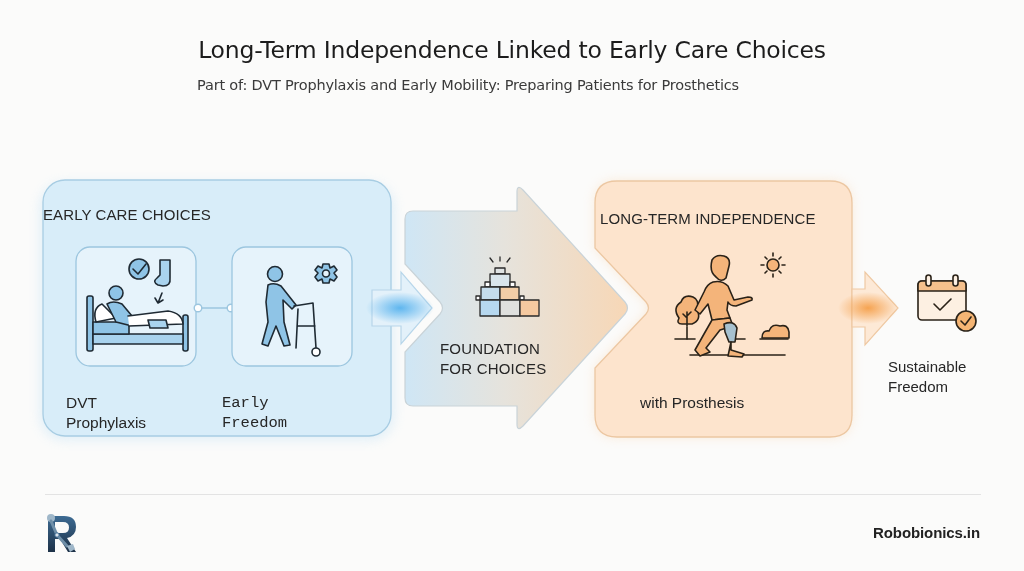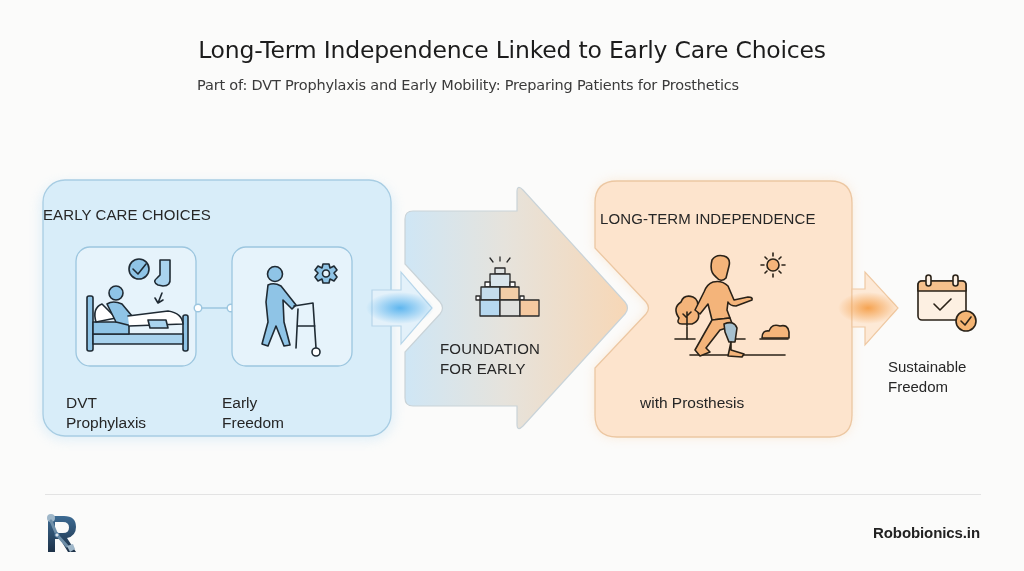--- a/index.html
+++ b/index.html
@@ -169,28 +169,28 @@
     <path d="M961 321 L965 325 L971 317" fill="none"></path>
   </g>
 </svg>
 
 <div class="lbl section-head" style="left:43px; width:348px; top:206px;">EARLY CARE CHOICES</div>
 
 <div class="lbl card-lbl" style="left:66px; width:140px; top:379px;">
   <div>DVT</div>
   <div>Prophylaxis</div>
 </div>
-<div class="lbl card-lbl" style="left:222px; width:140px; top:379px;">
+<div class="lbl card-lbl" style="left:222px; width:140px; top:379px;font-family:Liberation Mono, monospace;">
   <div>Early</div>
   <div>Freedom</div>
 </div>
 
 <div class="lbl found-lbl" style="left:440px; width:150px; top:339px;">
   <div>FOUNDATION</div>
-  <div>FOR EARLY</div>
+  <div>FOR CHOICES</div>
 </div>
 
 <div class="lbl section-head" style="left:600px; width:252px; top:210px;">LONG-TERM INDEPENDENCE</div>
 
 <div class="lbl card-lbl" style="left:640px; width:180px; top:379px;">
   <div>with Prosthesis</div>
 </div>
 
 <div class="lbl card-lbl" style="left:888px; width:120px; top:343px; font-size:15px;">
   <div>Sustainable</div>

